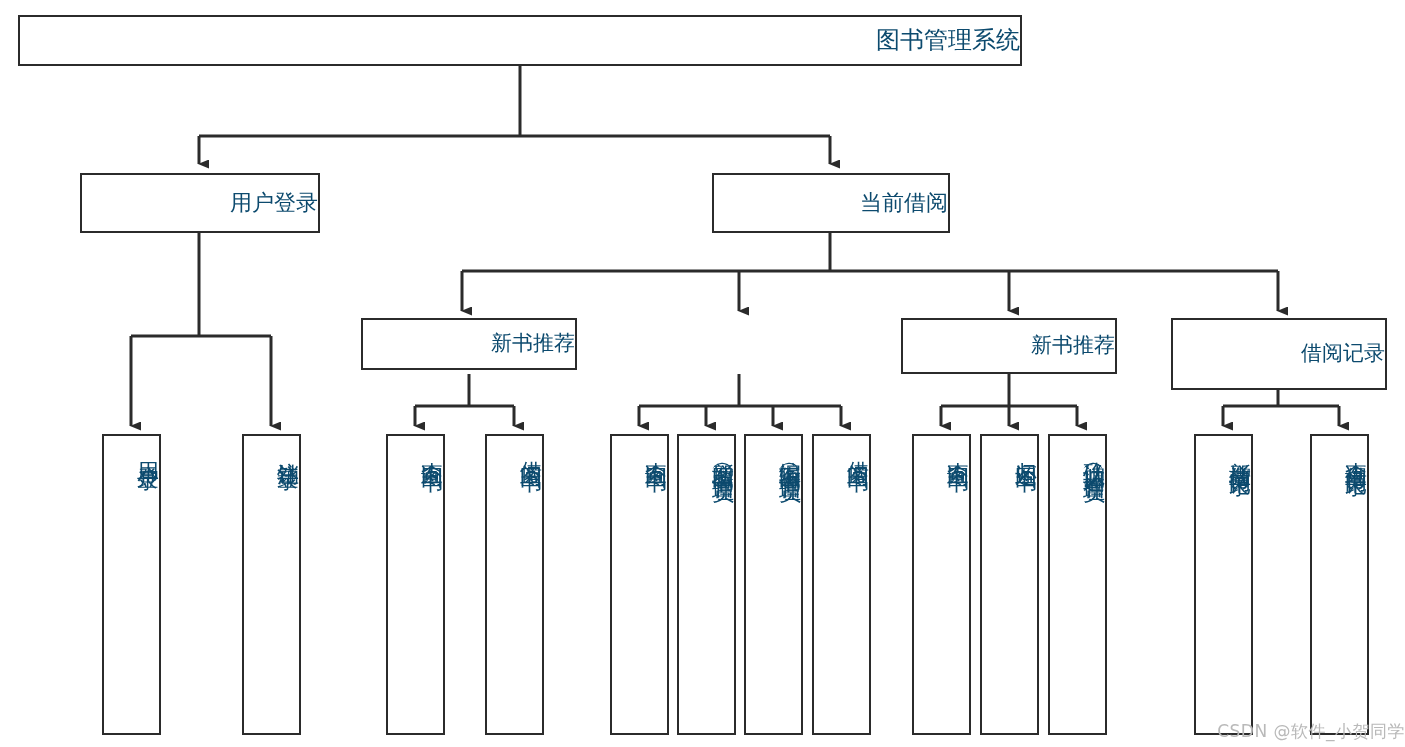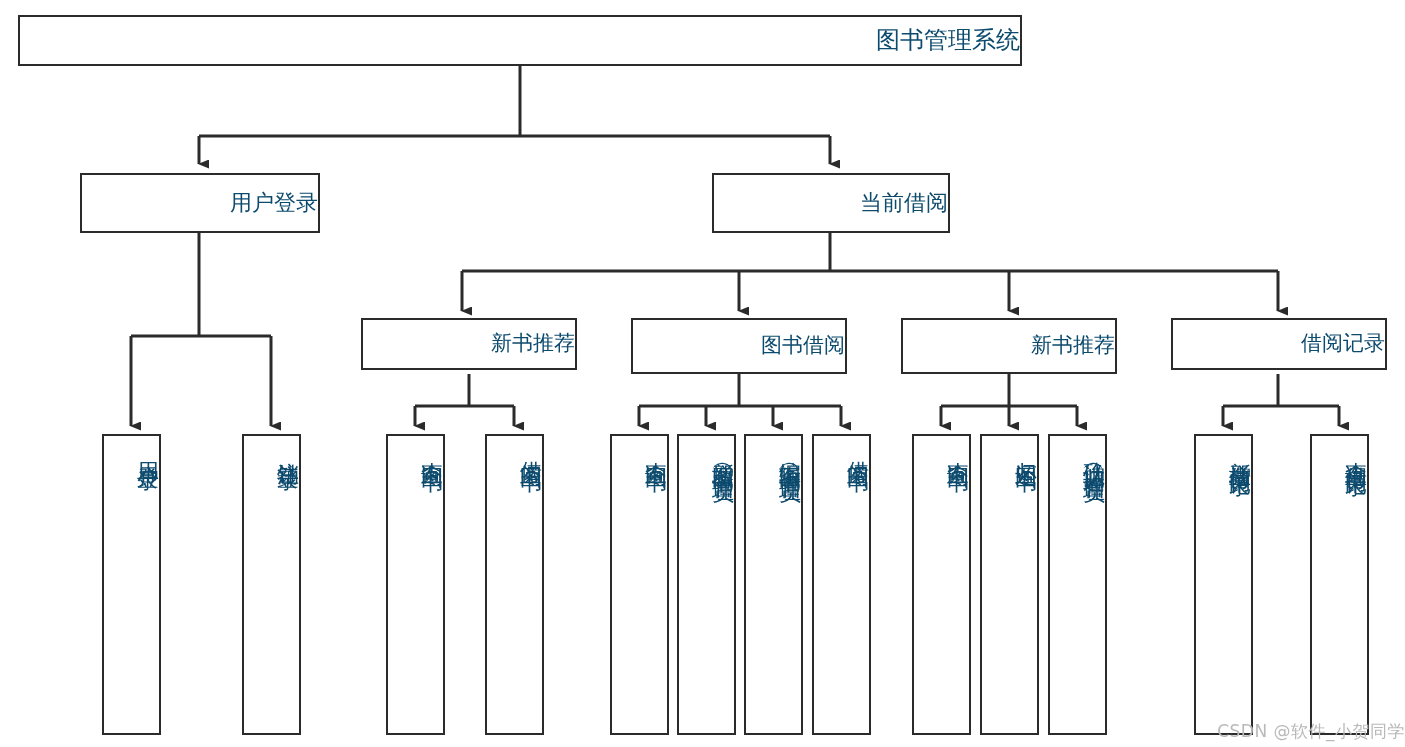--- a/index.html
+++ b/index.html
@@ -126,27 +126,24 @@
   <div class="node tier1" style="left:80px; top:173px; width:240px; height:60px;">
     <span class="label">用户登录</span>
   </div>
   <div class="node tier1" style="left:712px; top:173px; width:238px; height:60px;">
     <span class="label">当前借阅</span>
   </div>
 
   <div class="node tier2" style="left:361px; top:318px; width:216px; height:52px;padding-left:33px;">
     <span class="label">新书推荐</span>
   </div>
-  <div class="node tier2" style="left:631px; top:318px; width:216px; height:56px;">
-    <span class="label">图书借阅</span>
-  </div>
   <div class="node tier2" style="left:901px; top:318px; width:216px; height:56px;">
     <span class="label">新书推荐</span>
   </div>
-  <div class="node tier2" style="left:1171px; top:318px; width:216px; height:52px;">
+  <div class="node tier2" style="left:1171px; top:318px; width:216px; height:72px;">
     <span class="label">借阅记录</span>
   </div>
 
   <div class="node leaf" style="left:102px; top:434px; width:59px; height:301px;">
     <span class="label">用户登录</span>
   </div>
   <div class="node leaf" style="left:242px; top:434px; width:59px; height:301px;">
     <span class="label">注销登录</span>
   </div>
 

